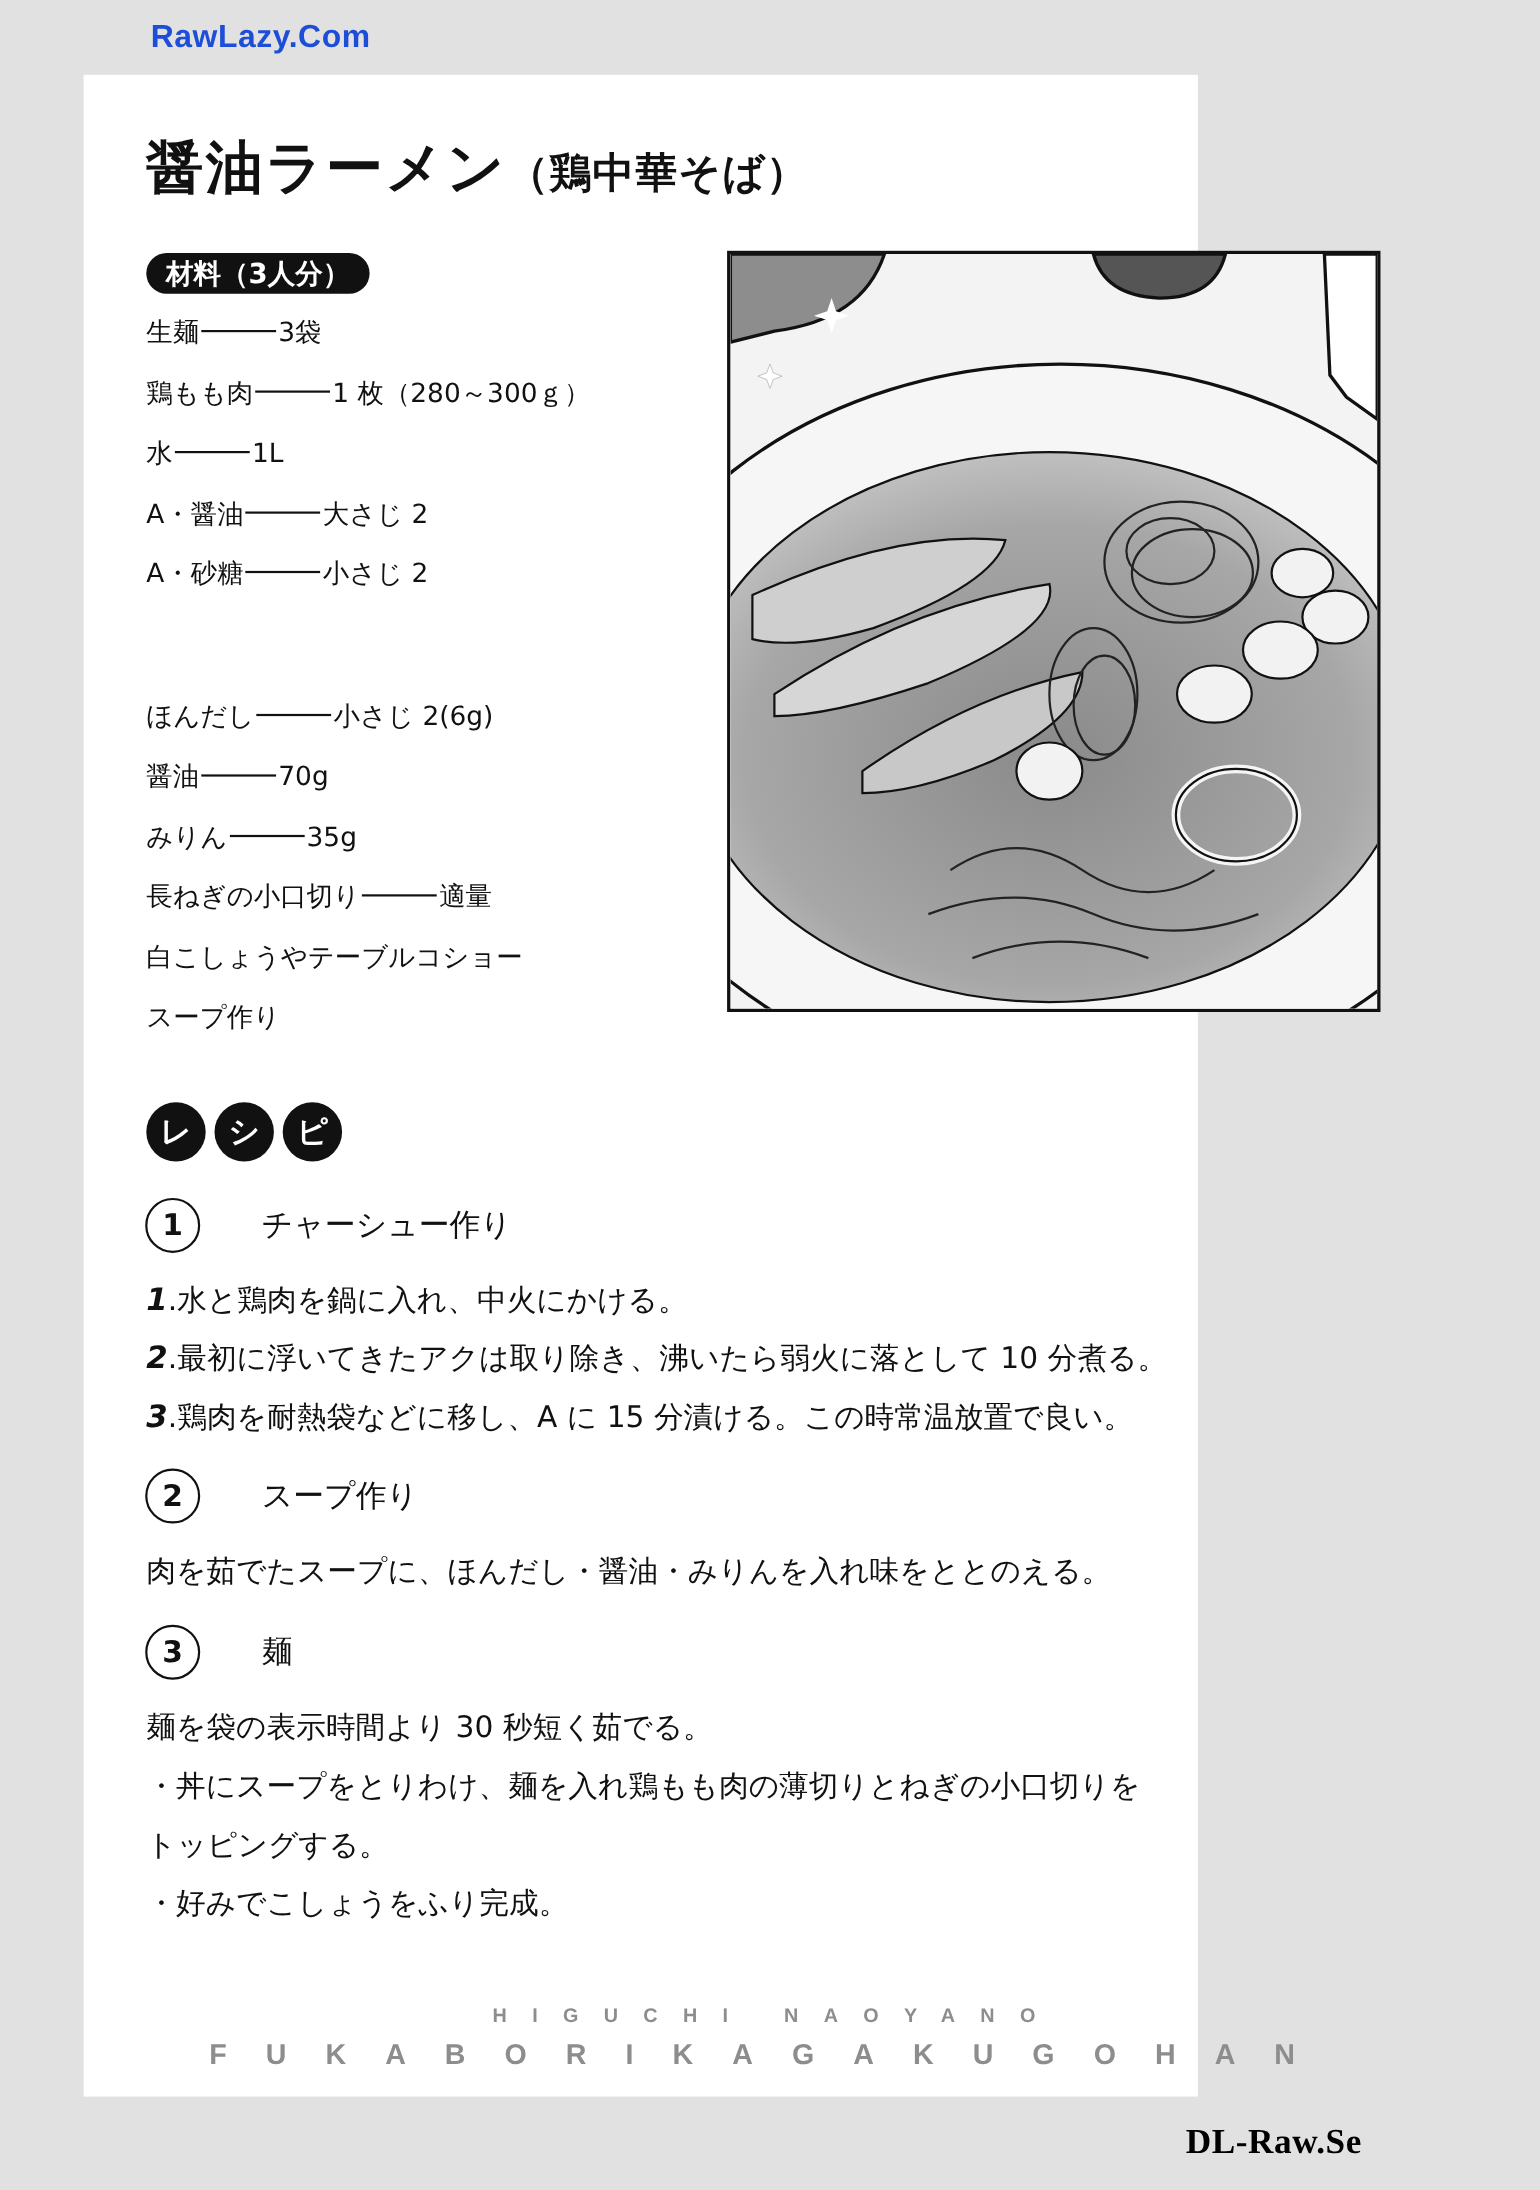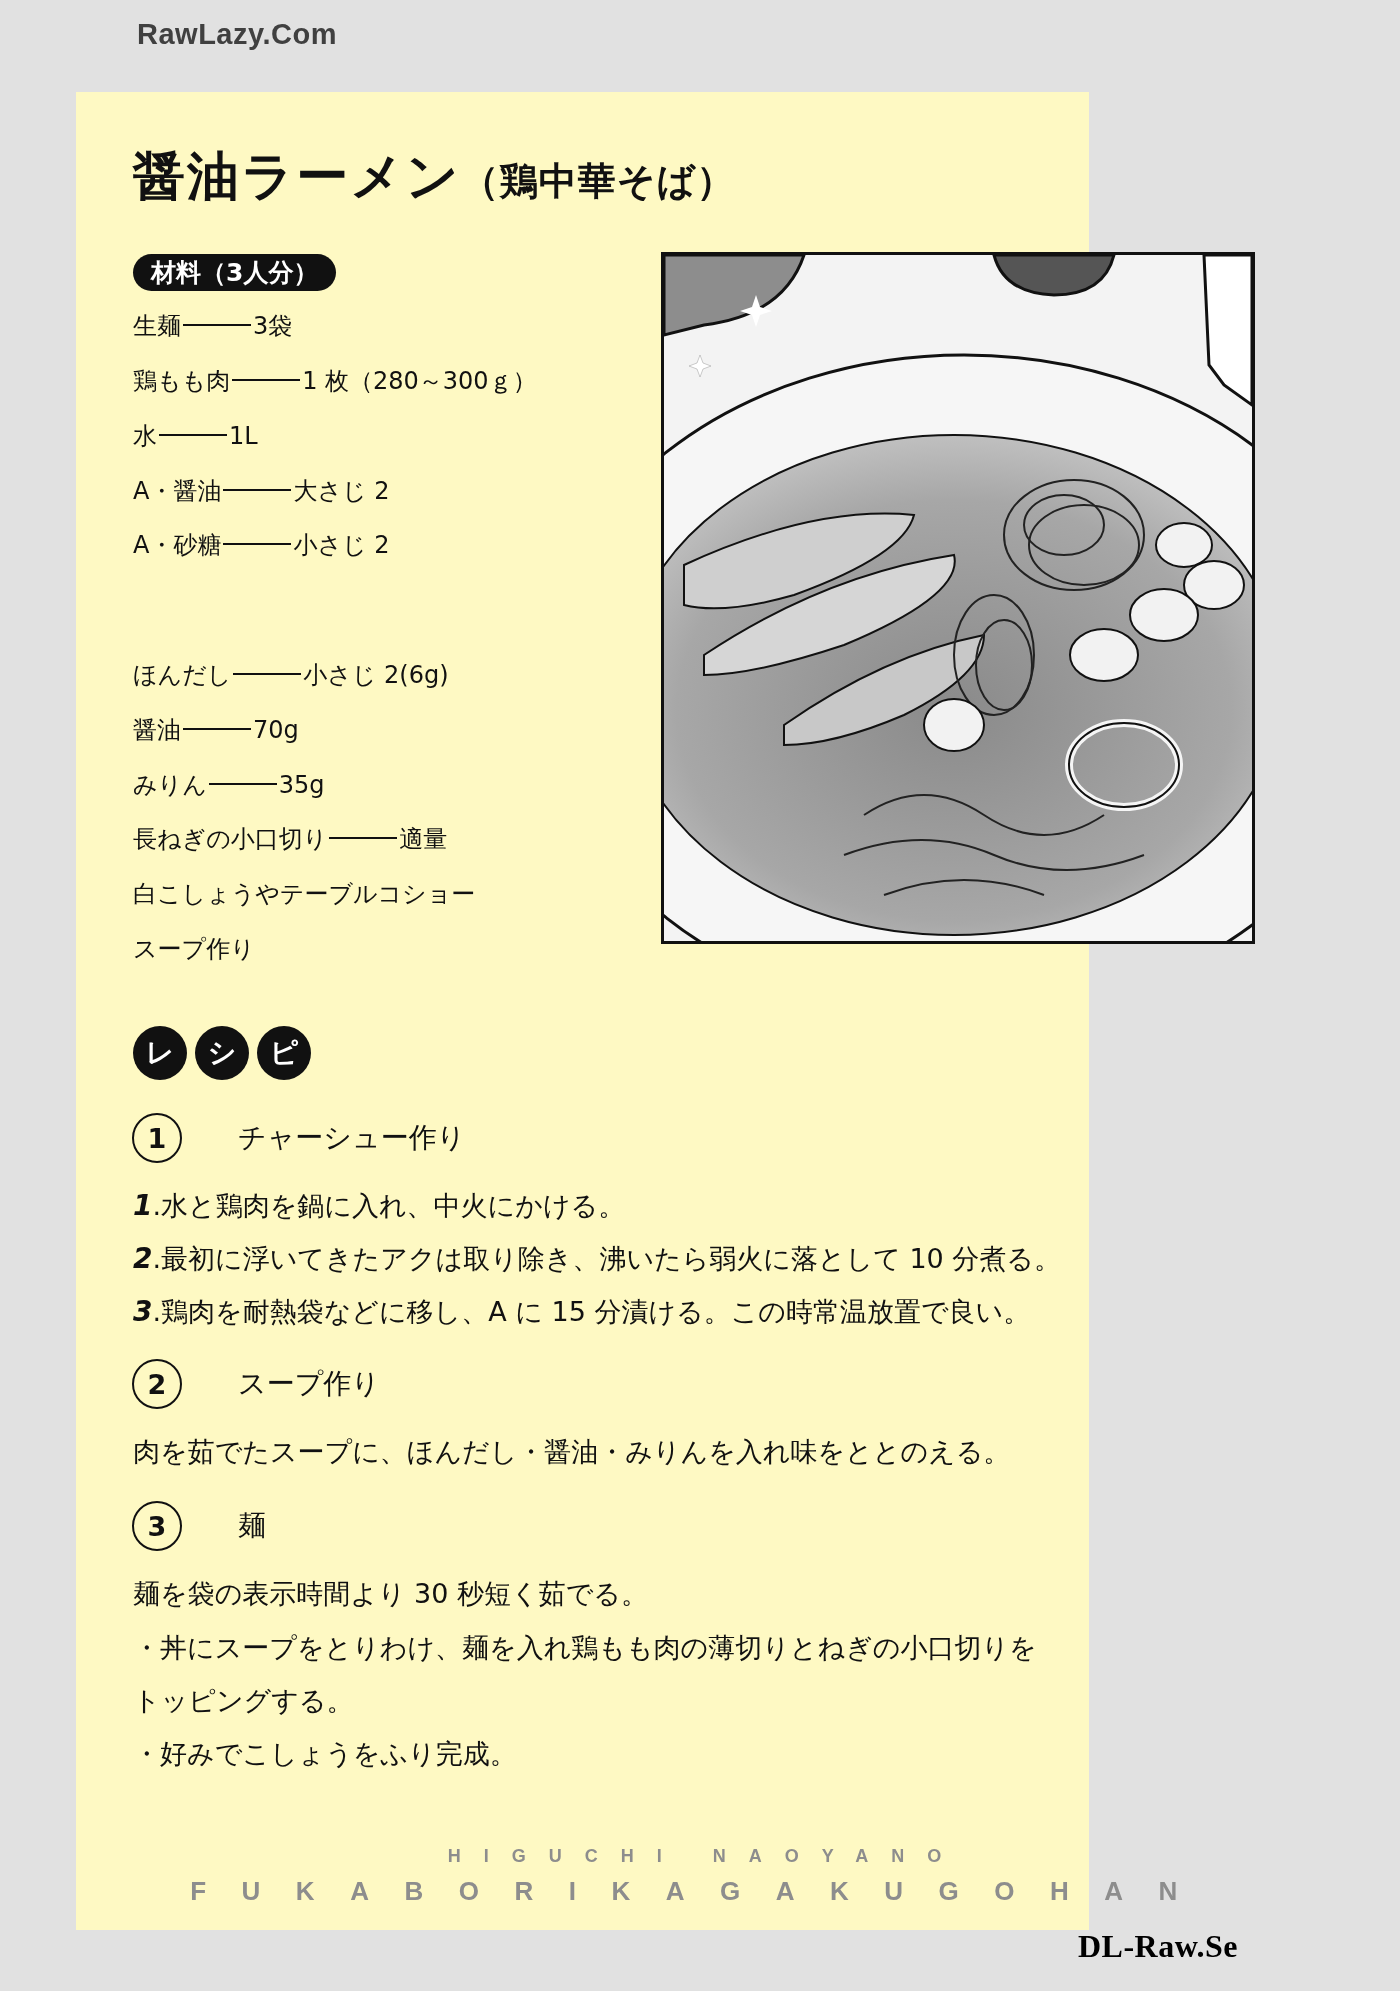--- a/index.html
+++ b/index.html
@@ -5,30 +5,30 @@
   html, body { margin:0; padding:0; }
   body {
     width:1400px; height:1991px; position:relative; overflow:hidden;
     background:#e1e1e1;
     font-family:"DejaVu Sans", sans-serif;
     color:#111;
   }
   .wm-top {
     position:absolute; left:137px; top:18px;
     font-family:"Liberation Sans", sans-serif; font-weight:bold;
-    font-size:29px; color:#404040; letter-spacing:0.5px;
+    font-size:29px; color:#1d4ed8; letter-spacing:0.5px;
   }
   .wm-bottom {
     position:absolute; left:1078px; top:1928px;
     font-family:"Liberation Serif", serif; font-weight:bold;
     font-size:32px; color:#000000; letter-spacing:0.5px;
   }
   .page {
-    position:absolute; left:76px; top:92px; width:1013px; height:1838px;
-    background:#fef9c3;
+    position:absolute; left:76px; top:68px; width:1013px; height:1838px;
+    background:#ffffff;
   }
   .abs { position:absolute; }
   .title {
     left:57px; top:50px; white-space:nowrap;
     font-family:"DejaVu Sans", sans-serif; font-weight:bold; font-size:52px;
     letter-spacing:2px; color:#111;
   }
   .title .sub { font-size:38px; font-weight:bold; letter-spacing:1px; }
   .badge {
     left:57px; top:162px; height:37px; padding:0 18px;

